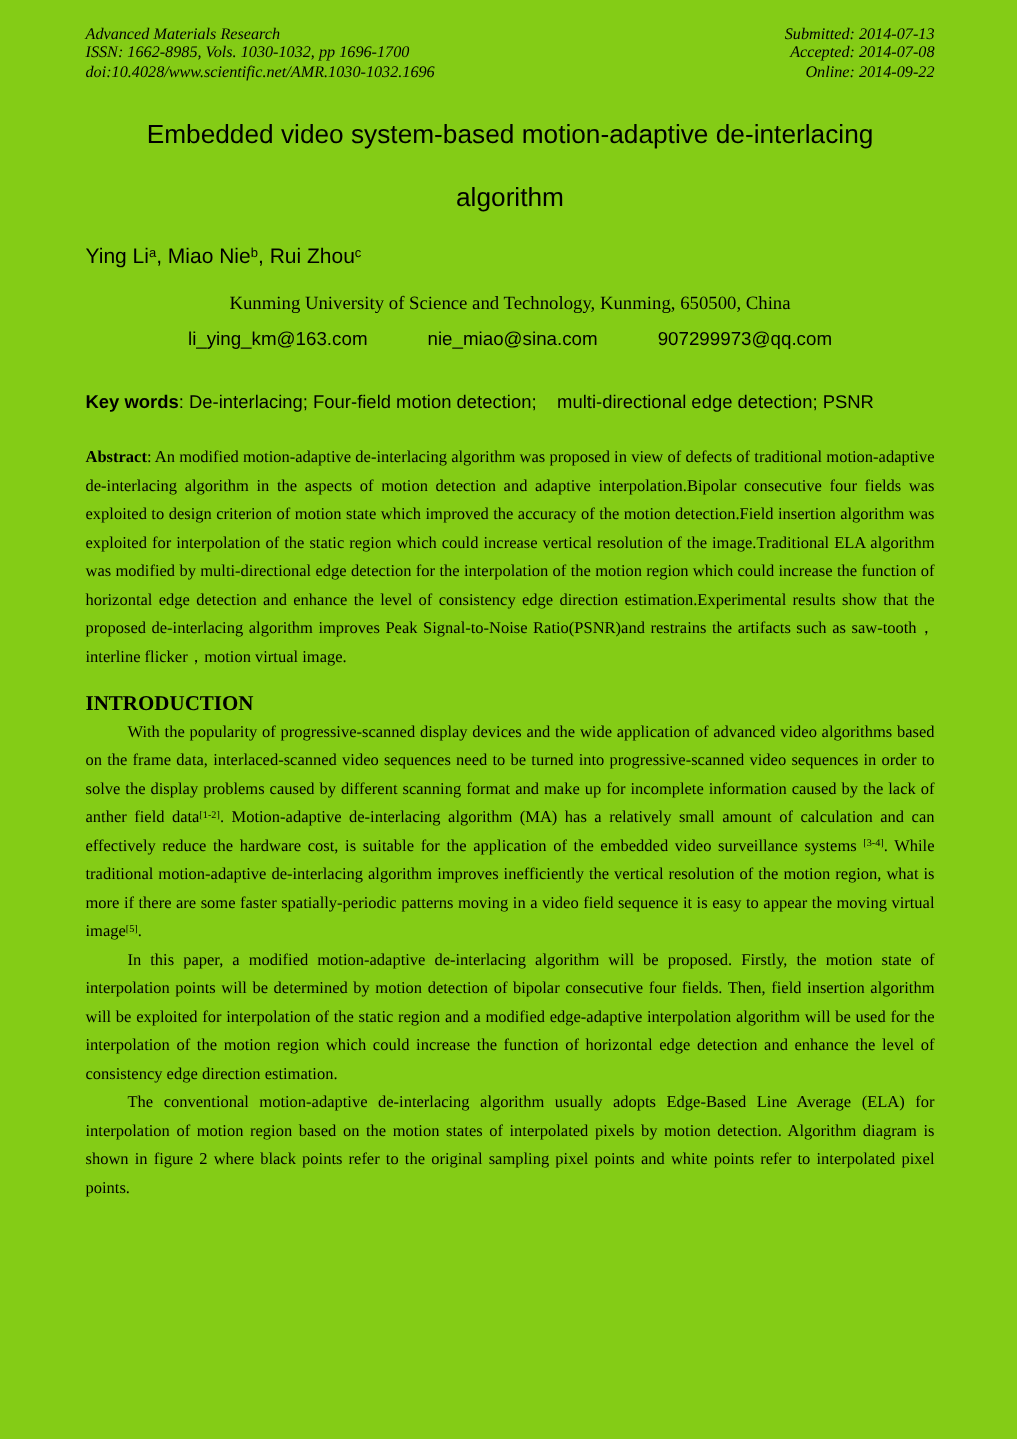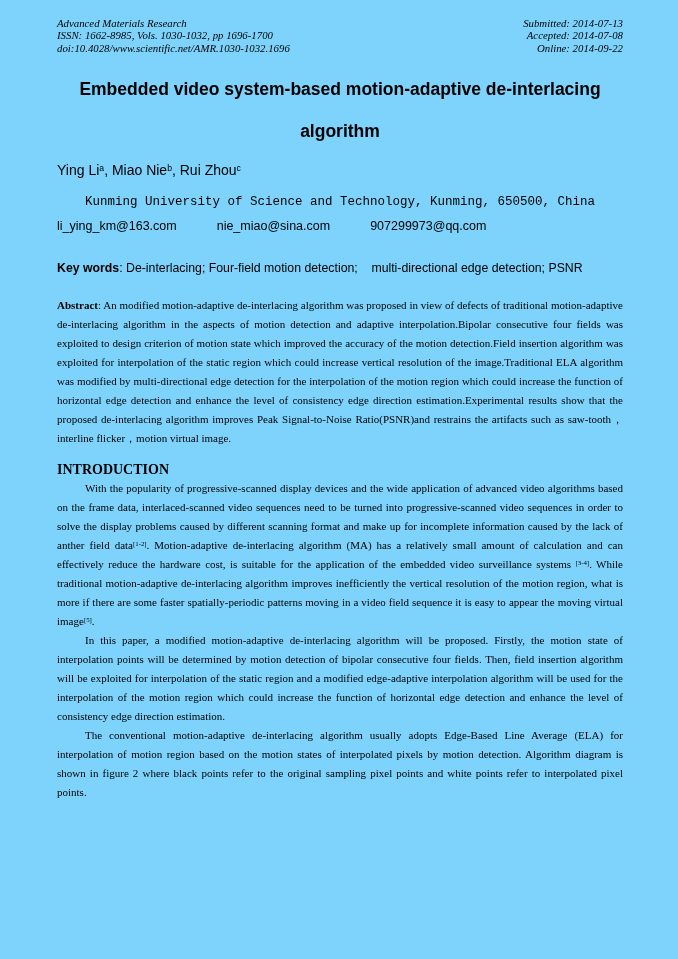--- a/index.html
+++ b/index.html
@@ -1,64 +1,65 @@
 <!DOCTYPE html>
 <html><head>
 <meta charset="utf-8">
 <style>
   html, body { margin: 0; padding: 0; background: #e8e8e8; }
   .page {
     position: relative;
     width: 678px;
     height: 959px;
     margin: 0 auto;
-    background: #7dd3fc;
+    background: #84cc16;
     color: #000000;
     font-family: "Liberation Serif", serif;
     overflow: hidden;
     box-sizing: border-box;
     padding: 17px 55px 0 57px;
   }
   
   .hdr {
     display: flex;
     justify-content: space-between;
     font-style: italic;
     font-size: 10.8px;
     line-height: 12.3px;
   }
   .hdr-right { text-align: right; }
   
   .title-block {
     margin-top: 25px;
     text-align: center;
     font-family: "Liberation Sans", sans-serif;
-    font-weight: bold;
+    font-weight: normal;
     font-size: 17.5px;
   }
   .title-line { line-height: 20px; }
   .title-line + .title-line { margin-top: 22px; }
   
   .authors {
     margin-top: 21px;
     text-align: left;
     font-family: Liberation Sans, sans-serif;
     font-size: 14px;
     line-height: 17px;
   }
   .affiliation {
     margin-top: 16px;
     text-align: center;
-    font-family: Liberation Mono, monospace;
+    font-family: Liberation Serif, serif;
     font-size: 12.5px;
     line-height: 14px;
   }
   .emails {
     margin-top: 10px;
     display: flex;
+    justify-content: center;
     gap: 40px;
     font-family: "Liberation Sans", sans-serif;
     font-size: 12.5px;
     line-height: 14px;
   }
   
   .keywords {
     margin-top: 28px;
     font-family: "Liberation Sans", sans-serif;
     font-size: 12.3px;

